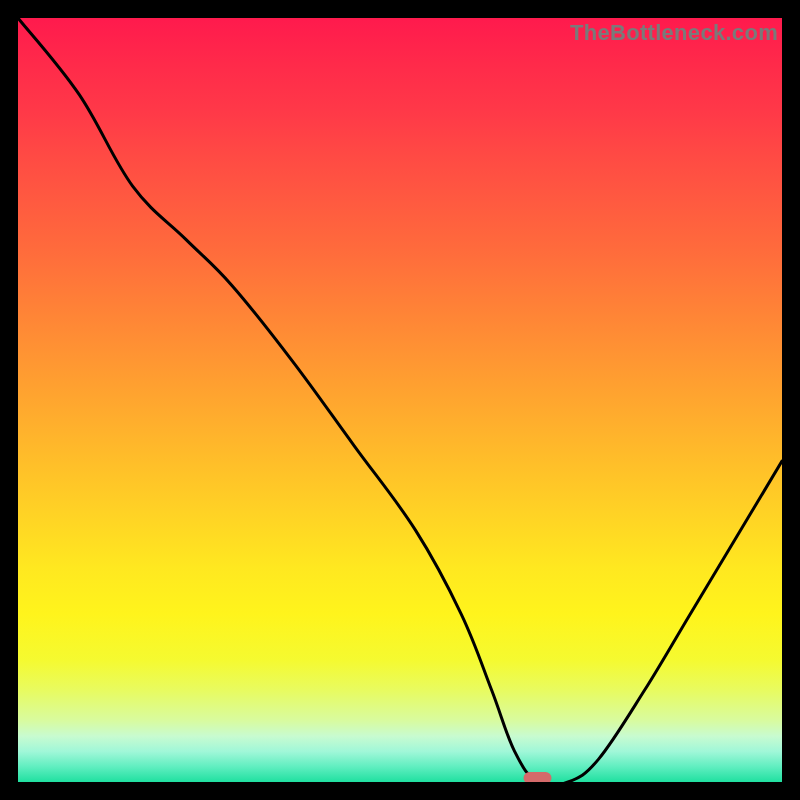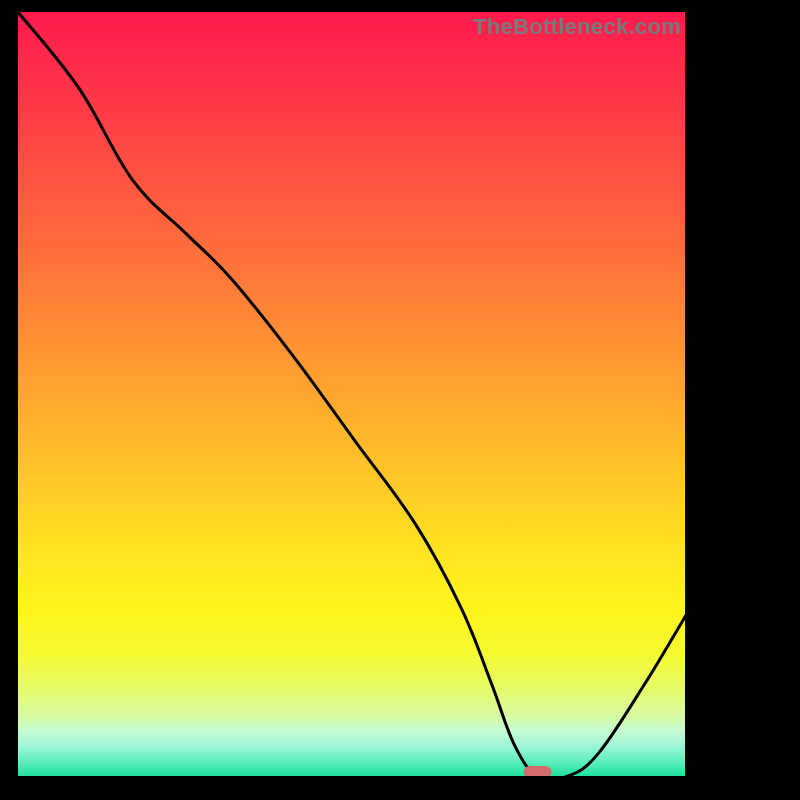--- a/index.html
+++ b/index.html
@@ -12,22 +12,22 @@
   }
   .chart-wrapper {
     position: relative;
     width: 800px;
     height: 800px;
     background: #000;
   }
   .plot-area {
     position: absolute;
     left: 18px;
-    top: 12px;
-    width: 667px;
+    top: 18px;
+    width: 764px;
     height: 764px;
     background: linear-gradient(to bottom,
       #ff1a4d 0%,
       #ff2a4a 6%,
       #ff3848 12%,
       #ff4a44 18%,
       #ff5a40 24%,
       #ff6a3c 30%,
       #ff7c38 36%,
       #ff8e34 42%,

